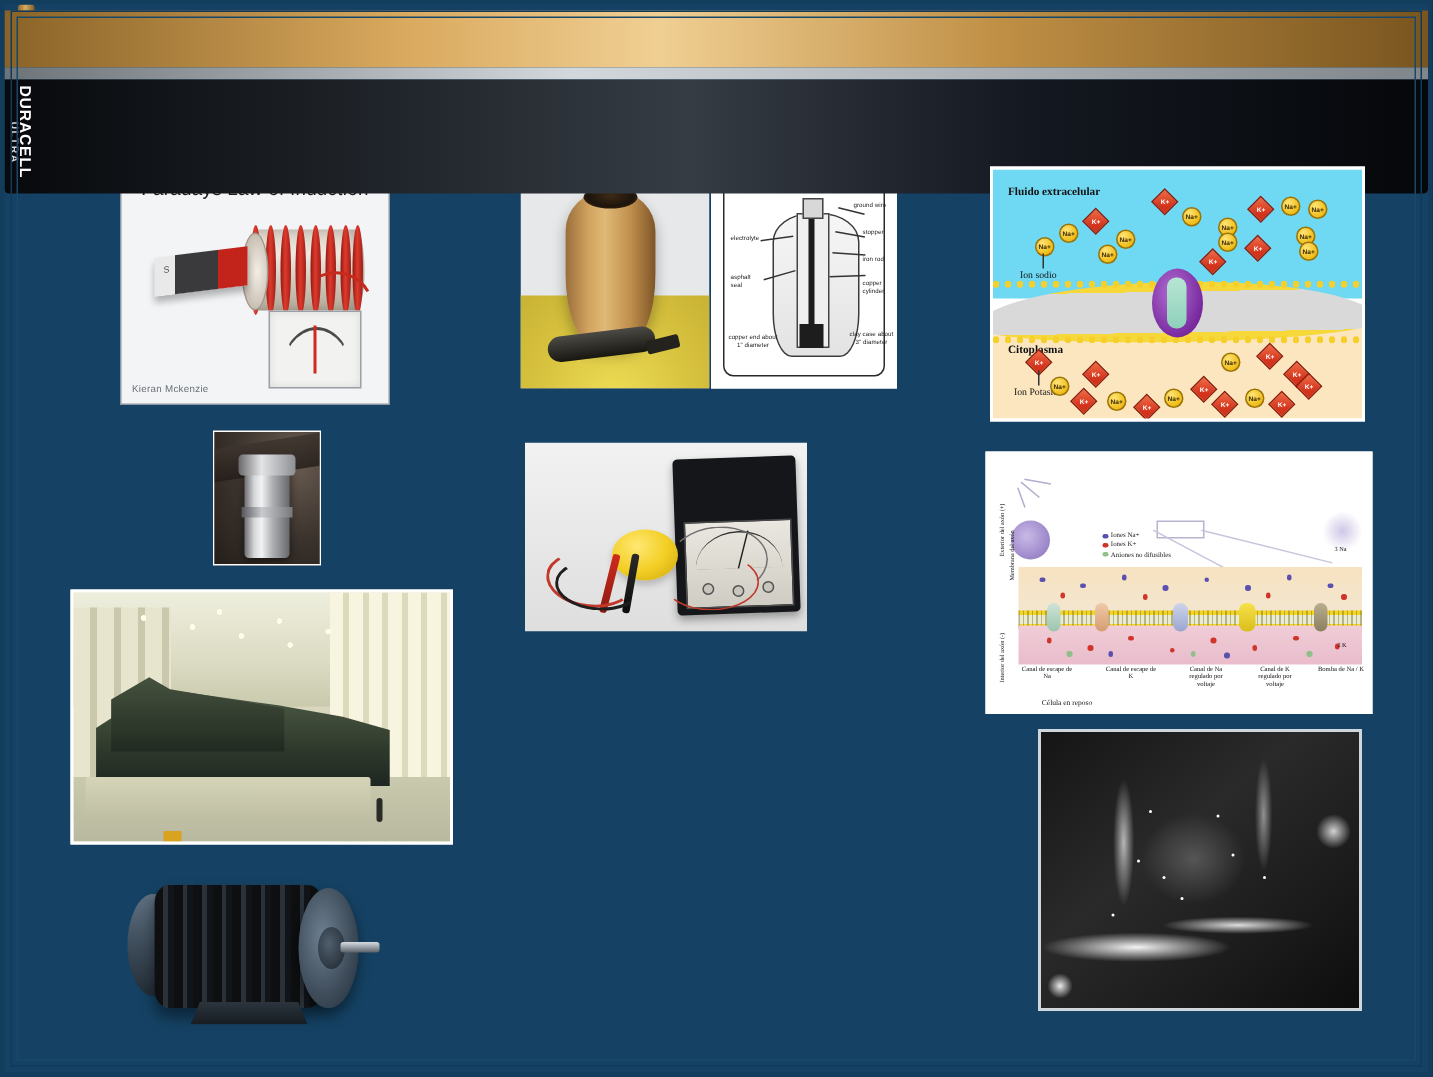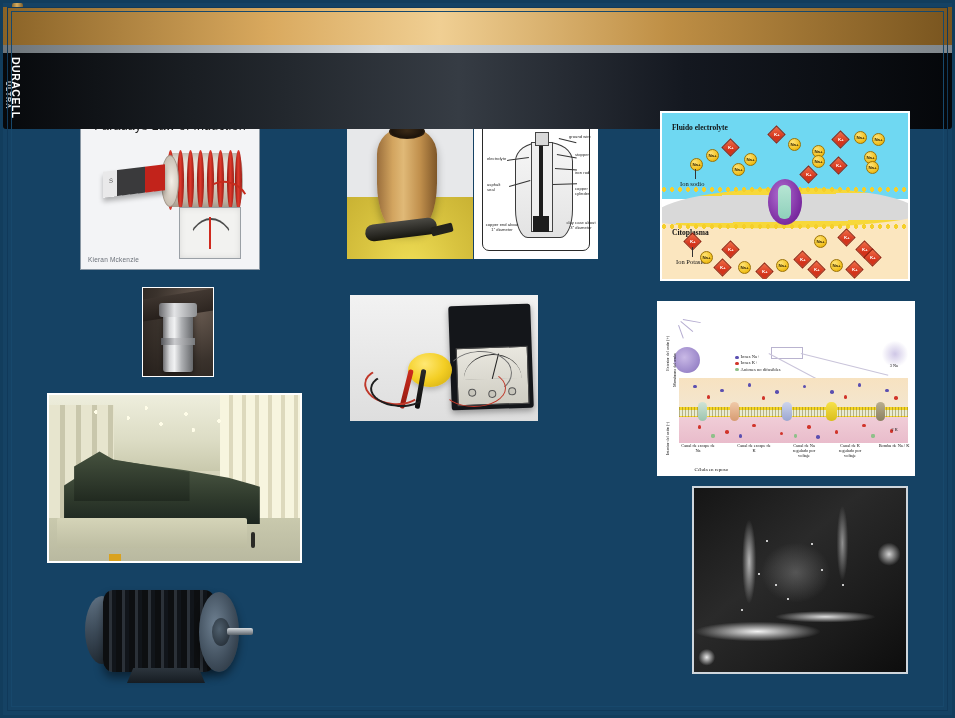--- a/index.html
+++ b/index.html
@@ -588,21 +588,21 @@
   <div class="pic white" id="memb">
     <div class="extra"></div>
       <div class="cyto"></div>
     <div class="bilayer"></div>
     <div class="beads" style="top:44%;"></div>
     <div class="beads" style="top:66%;"></div>
     <div class="channel">
         <i></i>
       </div>
 
-    <div class="mlbl" style="left:10px;top:10px;">Fluido electrolyte</div>
+    <div class="mlbl" style="left:10px;top:10px;">Fluido extracelular</div>
     <div class="mlbl" style="left:10px;top:115px;">Citoplasma</div>
 
     <div class="ion na" style="left:28px;top:45px;">
         <span>Na+</span>
       </div>
     <div class="tick" style="left:33px;top:56px;height:10px;"></div>
     <div class="slbl" style="left:18px;top:67px;">Ion sodio</div>
 
     <div class="ion k" style="left:24px;top:122px;">
         <span>K+</span>

